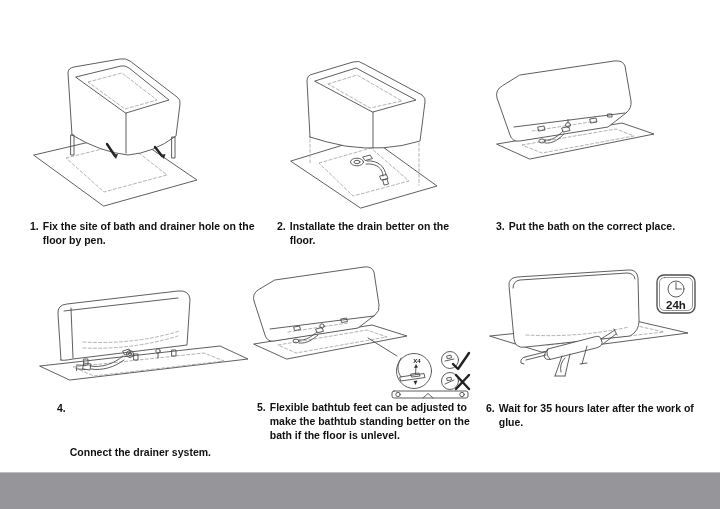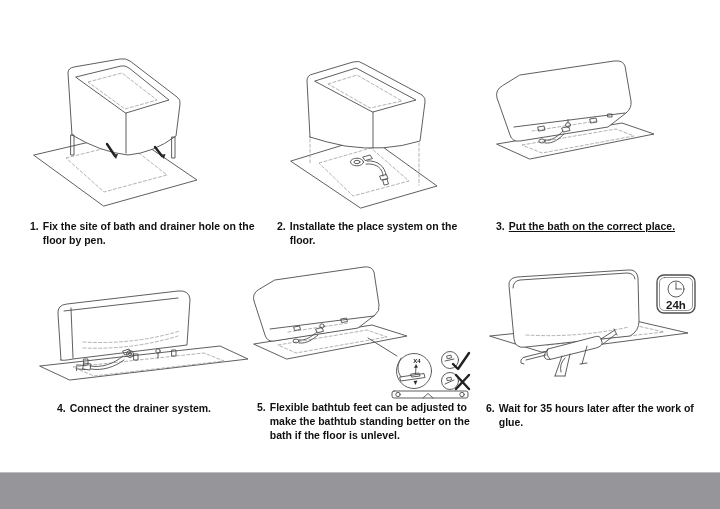--- a/index.html
+++ b/index.html
@@ -213,29 +213,29 @@
       <text class="label" x="188" y="45" font-size="11.5" text-anchor="middle">24h</text>
     </g>
   </svg>
 
   <div class="caption" style="left:30px;top:220px;">
     <span class="num">1.</span>
     <span class="txt" style="width:216px;">Fix the site of bath and drainer hole on the floor by pen.</span>
   </div>
   <div class="caption" style="left:277px;top:220px;">
     <span class="num">2.</span>
-    <span class="txt" style="width:177px;">Installate the place system on the floor.</span>
+    <span class="txt" style="width:177px;">Installate the drain better on the floor.</span>
   </div>
   <div class="caption" style="left:496px;top:220px;">
     <span class="num">3.</span>
-    <span class="txt" style="width:205px;text-decoration:underline;">Put the bath on the correct place.</span>
+    <span class="txt" style="width:205px;">Put the bath on the correct place.</span>
   </div>
   <div class="caption" style="left:57px;top:402px;">
     <span class="num">4.</span>
-    <span class="txt" style="width:200px;">Connect the drainer system.</span>
+    <span class="txt" style="width:200px;margin-top:44px;">Connect the drainer system.</span>
   </div>
   <div class="caption" style="left:257px;top:401px;">
     <span class="num">5.</span>
     <span class="txt" style="width:216px;">Flexible bathtub feet can be adjusted to make the bathtub standing better on the bath if the floor is unlevel.</span>
   </div>
   <div class="caption" style="left:486px;top:402px;">
     <span class="num">6.</span>
     <span class="txt" style="width:221px;">Wait for 35 hours later after the work of glue.</span>
   </div>
 

